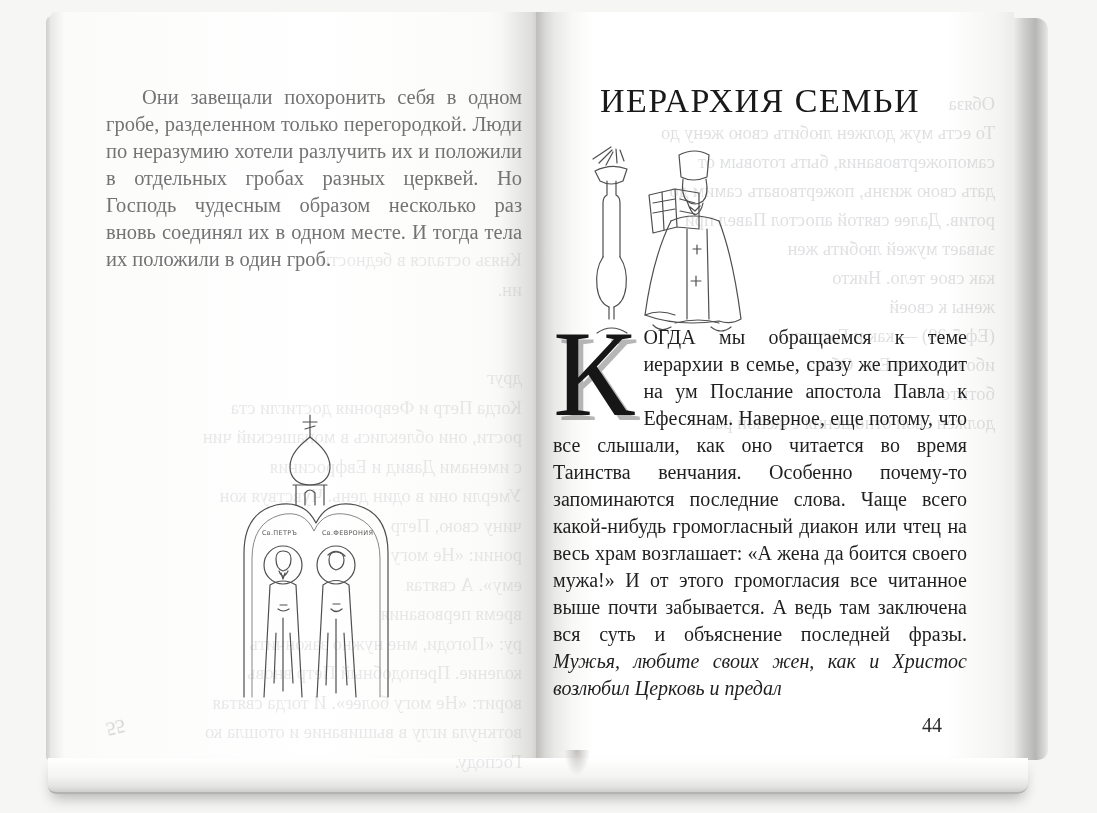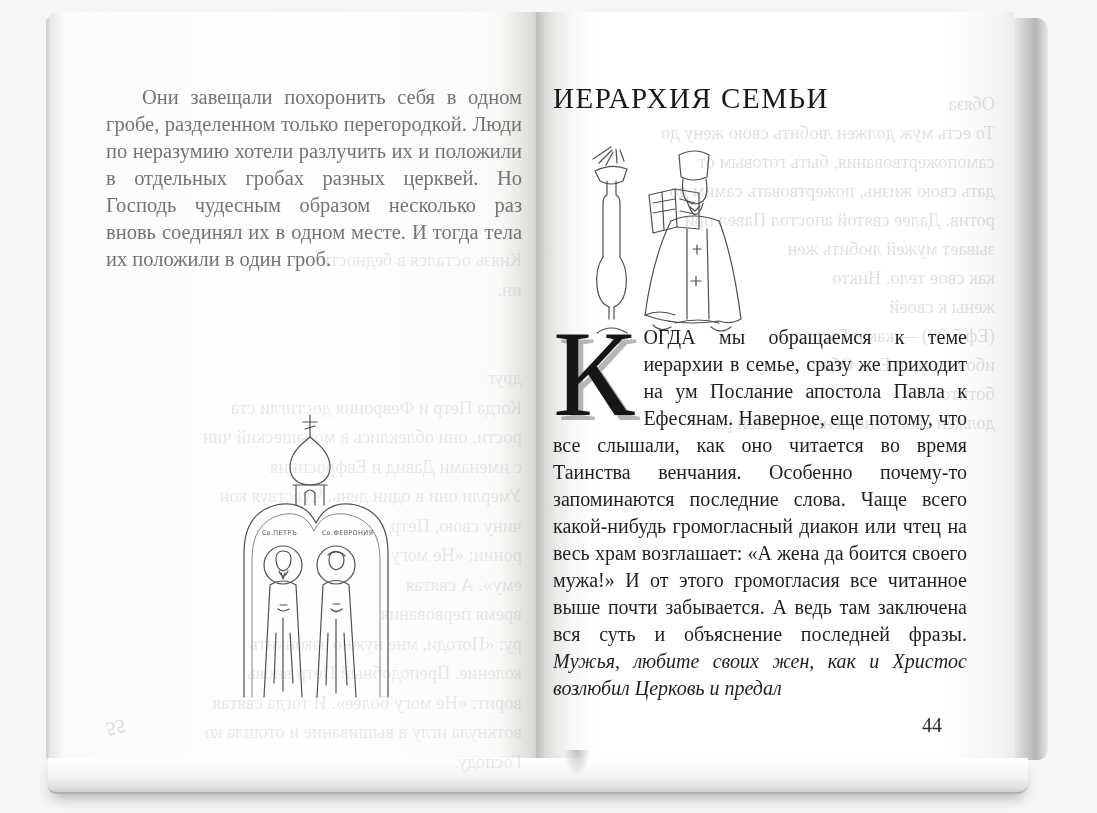--- a/index.html
+++ b/index.html
@@ -42,21 +42,21 @@
     background:radial-gradient(ellipse at 50% 0,rgba(60,55,50,.30),rgba(0,0,0,0) 70%);
   }
   
   .lp-text{
     position:absolute;left:106px;top:84px;width:416px;z-index:3;
     font-size:20.5px;line-height:27px;color:#737373;text-align:justify;
   }
   .lp-text p{margin:0;text-indent:36px;}
   .chapter-title{
     position:absolute;left:553px;top:82px;width:414px;z-index:3;
-    font-size:29px;letter-spacing:1.5px;color:#191919;white-space:nowrap;
+    font-size:34px;letter-spacing:1.5px;text-align:center;color:#191919;white-space:nowrap;
   }
   .rp-text{position:absolute;left:553px;top:324px;width:414px;z-index:3;color:#1f1f1f;}
   .dropcap{
     float:left;font-size:122px;line-height:92px;height:102px;padding:4px 9px 0 0;
     color:#161616;text-shadow:5px 5px 0 rgba(110,110,110,.5);
   }
   .section-title{
     font-size:21.5px;font-weight:bold;font-style:italic;text-align:center;
     margin:4px 0 13px 0;color:#151515;
   }

